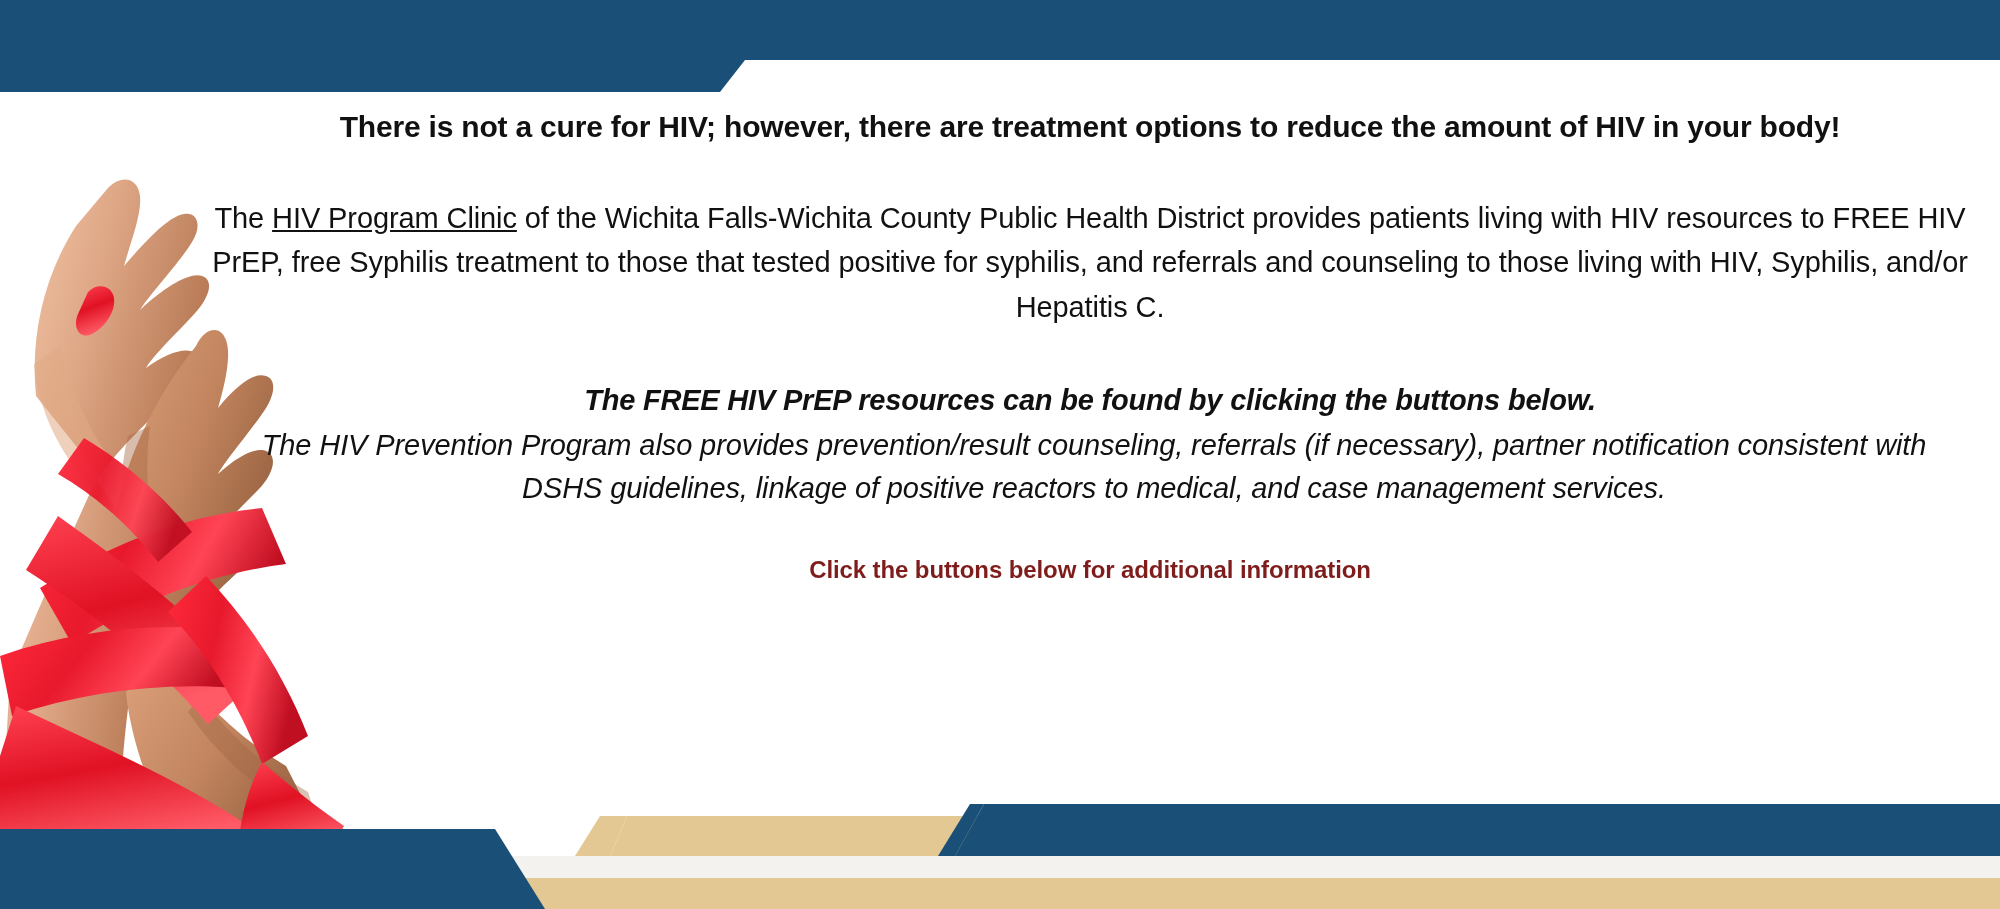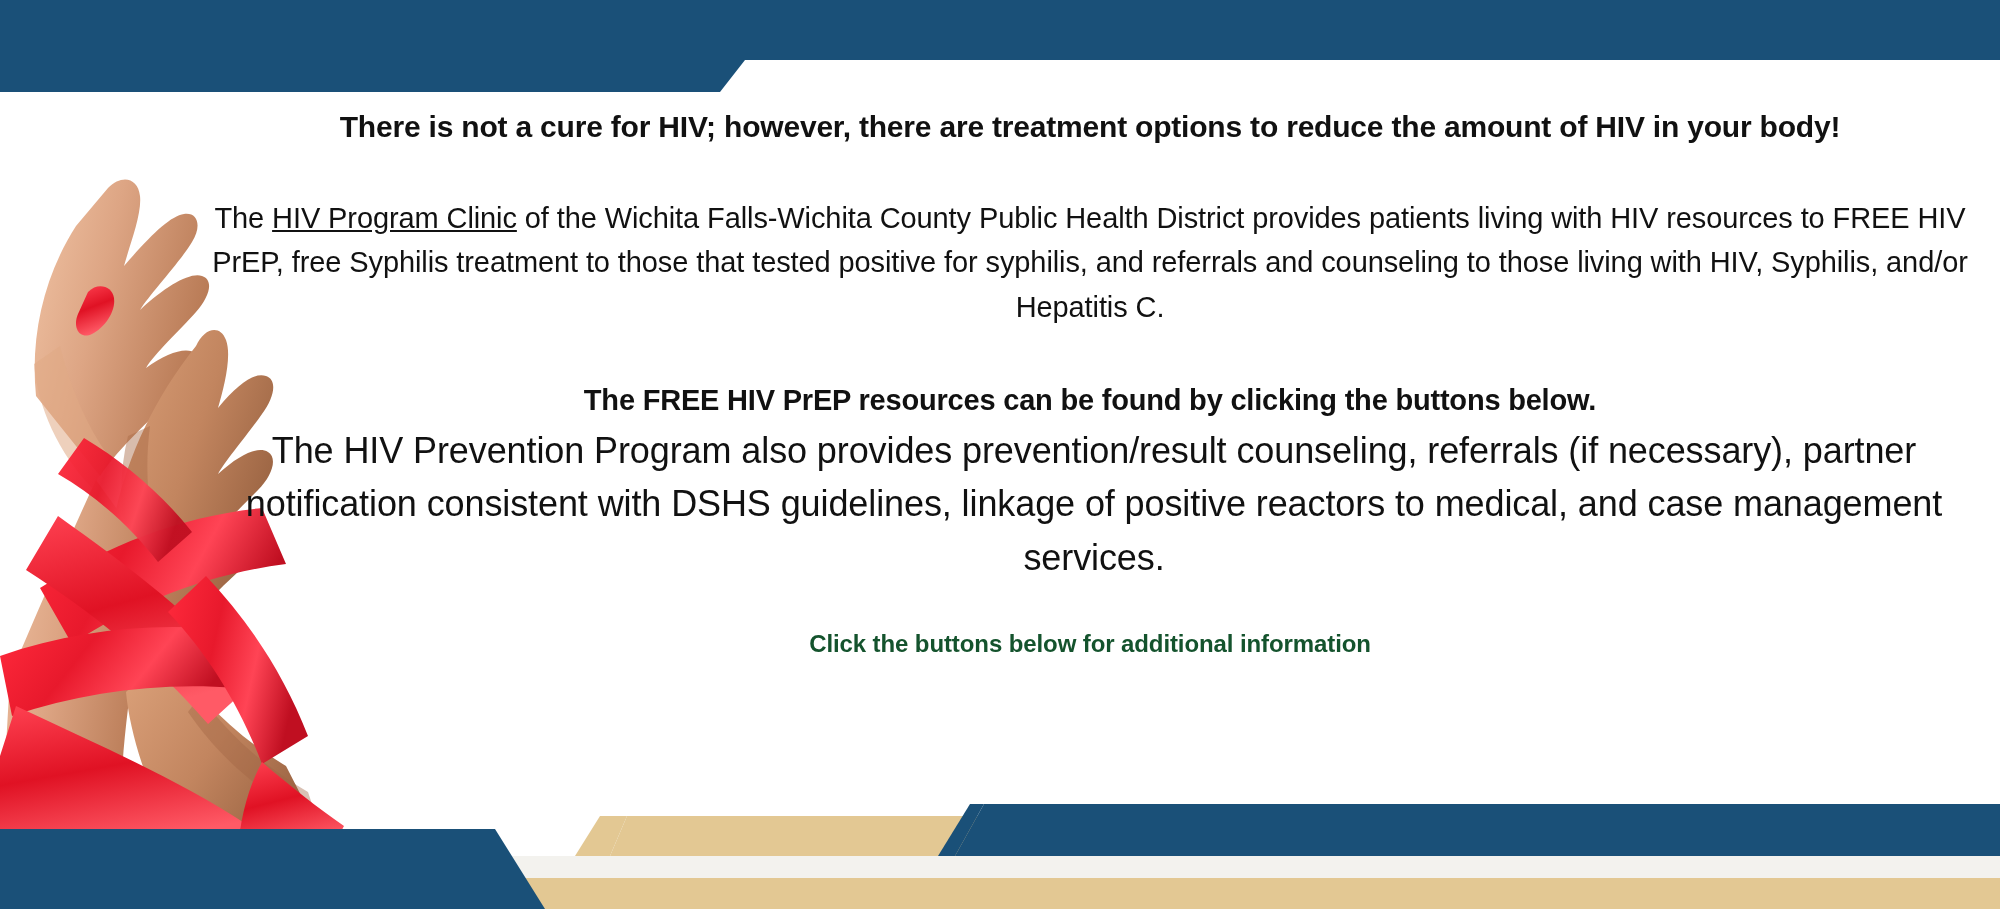--- a/index.html
+++ b/index.html
@@ -48,30 +48,30 @@
     margin:12px 0 52px 0;
     letter-spacing:-0.1px;
   }
   .para .ul{text-decoration:underline;}
   .callout{
     font-size:29px;font-weight:bold;line-height:1.3;
     margin:0 0 56px 0;
     letter-spacing:-0.2px;
   }
   .italic-head{
-    font-size:29px;font-weight:bold;line-height:1.3;
+    font-size:29px;font-weight:bold;font-style:italic;line-height:1.3;
     margin:0 0 4px 0;letter-spacing:-0.2px;
   }
   .italic-body{
-    font-size:36px;font-weight:normal;line-height:1.48;
+    font-size:29px;font-weight:normal;font-style:italic;line-height:1.48;
     margin:0 0 46px 8px;letter-spacing:-0.1px;
   }
   .redline{
     font-size:24px;font-weight:bold;line-height:1.2;
-    color:#14532d;
+    color:#7f1d1d;
     margin:0;letter-spacing:-0.1px;
   }
 </style>
 </head>
 <body>
 
 <div id="stage">
 
   <div class="top-banner">
     <svg width="2000" height="92" viewBox="0 0 2000 92" xmlns="http://www.w3.org/2000/svg">

